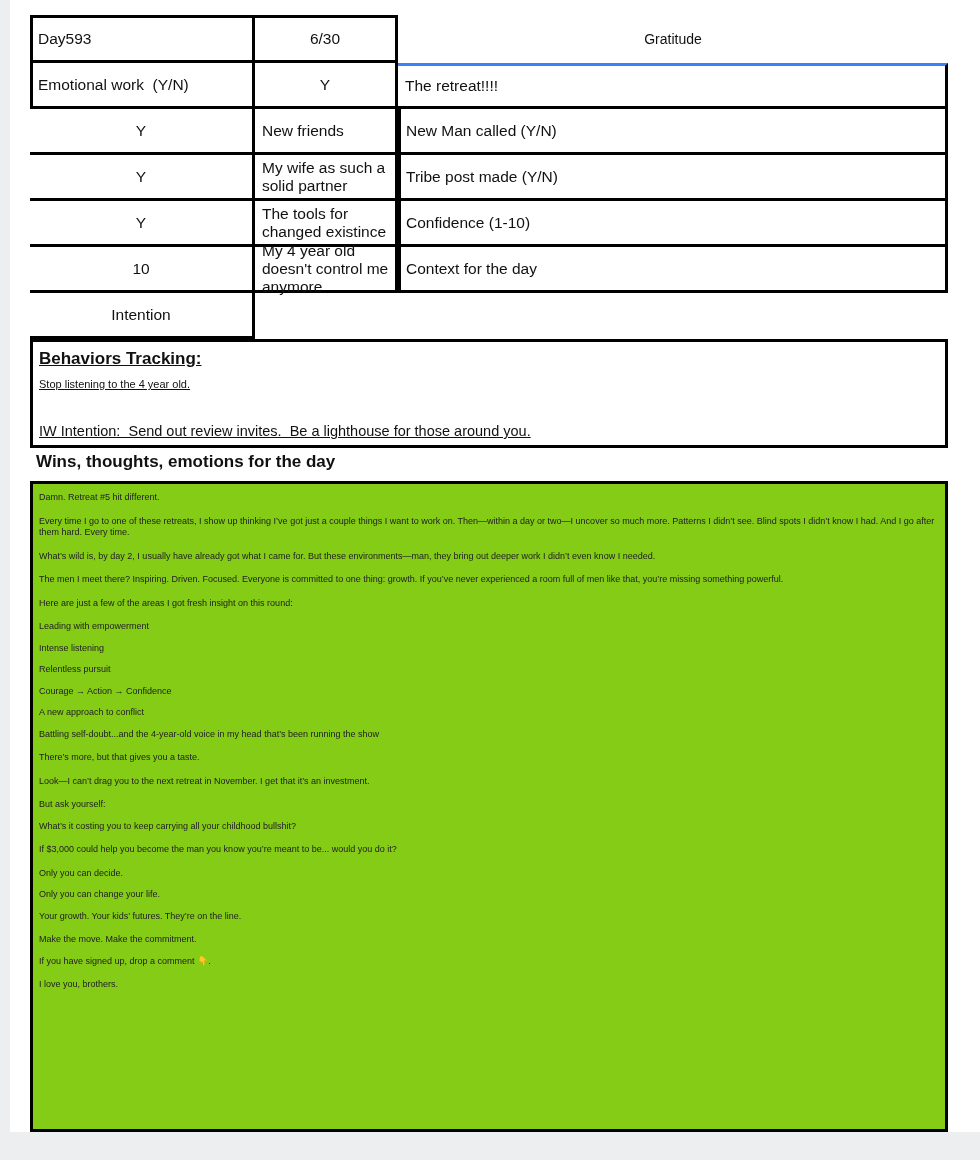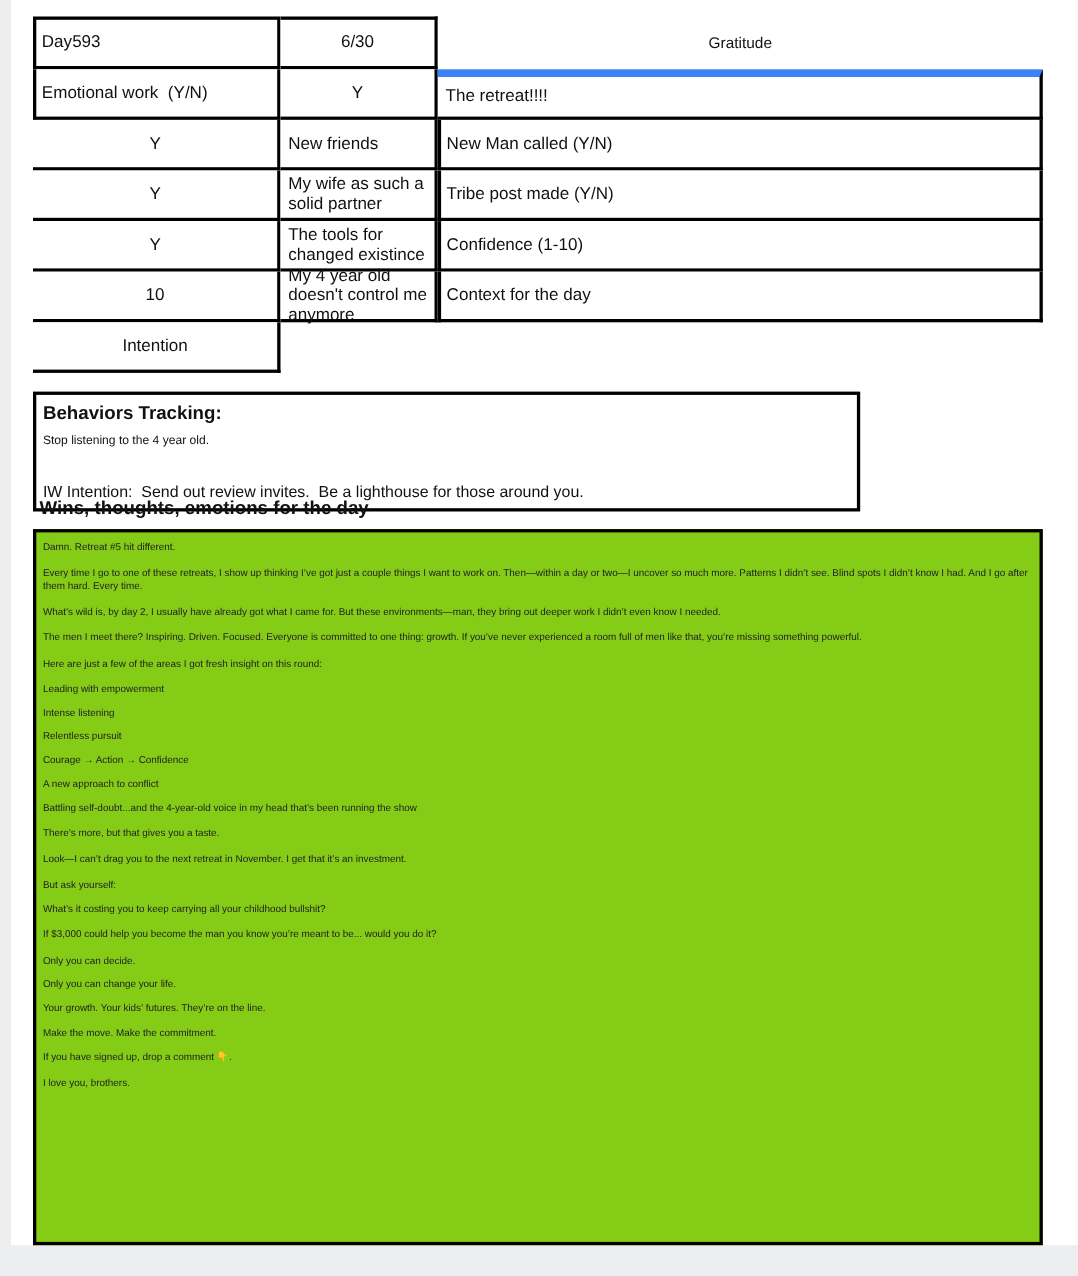--- a/index.html
+++ b/index.html
@@ -34,32 +34,33 @@
   }
   .c-val  {
     border-right:3px solid #000; border-bottom:3px solid #000;
     justify-content:center; text-align:center;
   }
   .c-top { border-top:3px solid #000; }
   .c-grat {
     border-right:3px solid #000; border-bottom:3px solid #000;
     padding-left:7px;
   }
-  .c-grat-first { border-top:7px solid #3b82f6; }
+  .c-grat-first { border-top:3px solid #3b82f6; }
   .c-grat-header { justify-content:center; font-size:14px; }
   .day-cell { padding-right:52px; }
 
   
   .behaviors {
-    position:absolute; left:30px; top:356px;
-    width:752px; height:109px;
+    position:absolute; left:30px; top:339px;
+    width:918px; height:109px;
     border:3px solid #000;
     padding:7px 8px 0 6px;
     overflow:hidden;
     background:#fff;
+    text-decoration:underline;
   }
   .behaviors h3 { font-size:17px; font-weight:bold; }
   .behaviors .b-line1 { font-size:11px; margin-top:9px; }
   .behaviors .b-line2 { font-size:14.5px; margin-top:33px; white-space:pre-wrap; }
 
   
   .journal-heading {
     position:absolute; left:36px; top:452px;
     font-size:17px; font-weight:bold;
   }

